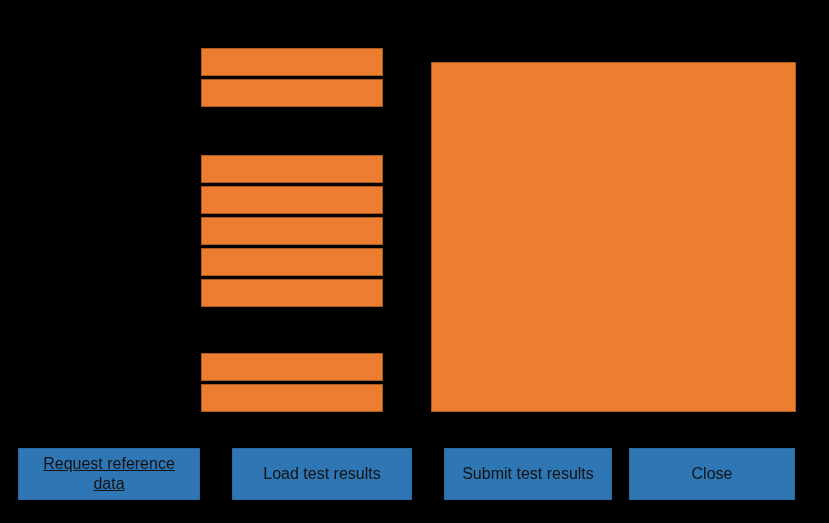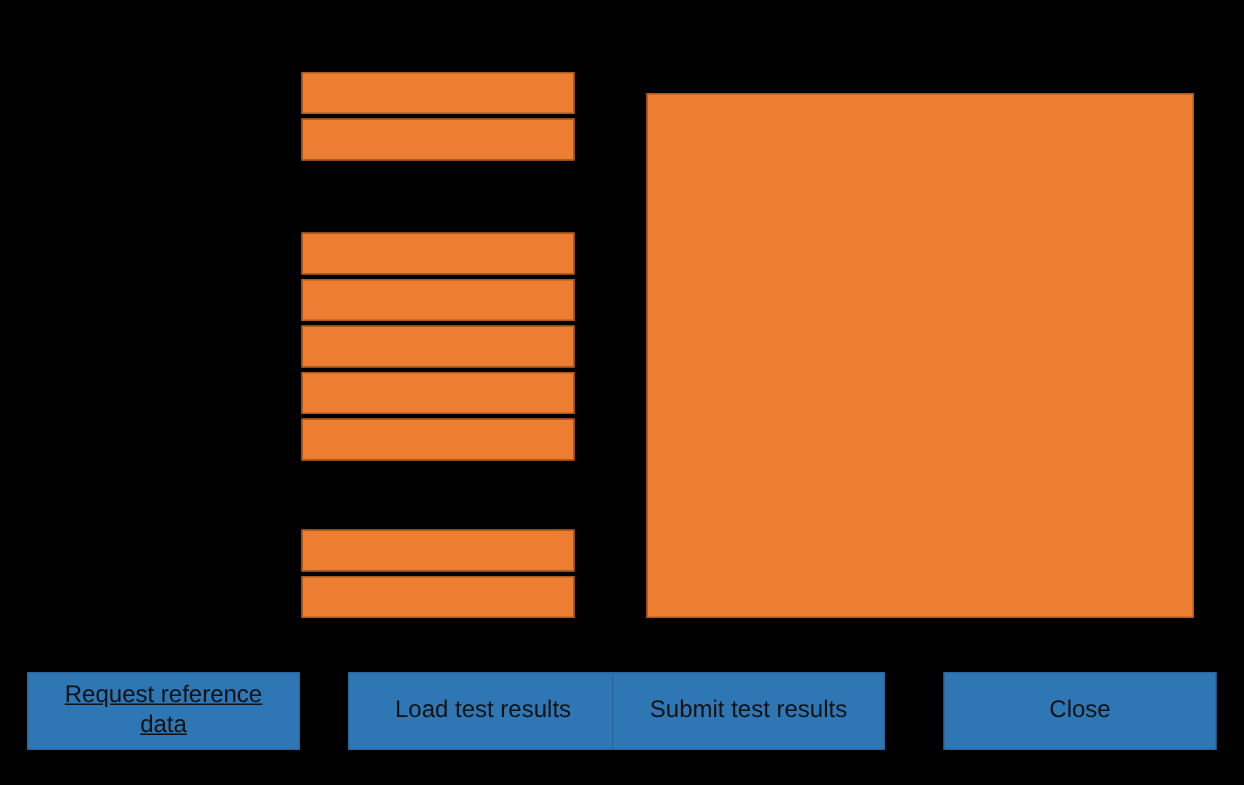--- a/index.html
+++ b/index.html
@@ -57,22 +57,22 @@
     font-family: "Liberation Sans", sans-serif;
     font-size: 16px;
     line-height: 1.22;
     padding: 2px 8px;
     appearance: none;
     -webkit-appearance: none;
     cursor: default;
   }
   #btn-0 { left: 18px;  width: 182px; text-decoration: underline; }
   #btn-1 { left: 232px; width: 180px; }
-  #btn-2 { left: 408px; width: 182px; }
-  #btn-3 { left: 629px; width: 182px; }
+  #btn-2 { left: 444px; width: 168px; }
+  #btn-3 { left: 629px; width: 166px; }
 </style>
 </head>
 <body>
 
 <div id="app" style="--bg: #000000; --field-fill: #ED7D31; --field-border: #AC5B1E; --button-fill: #2F76B5; --button-border: #2A699F; --button-text: #121212;">
 
   <div id="field-group-0" class="field-group">
       <div class="field-bar"></div>
       <div class="field-bar"></div>
     </div>

